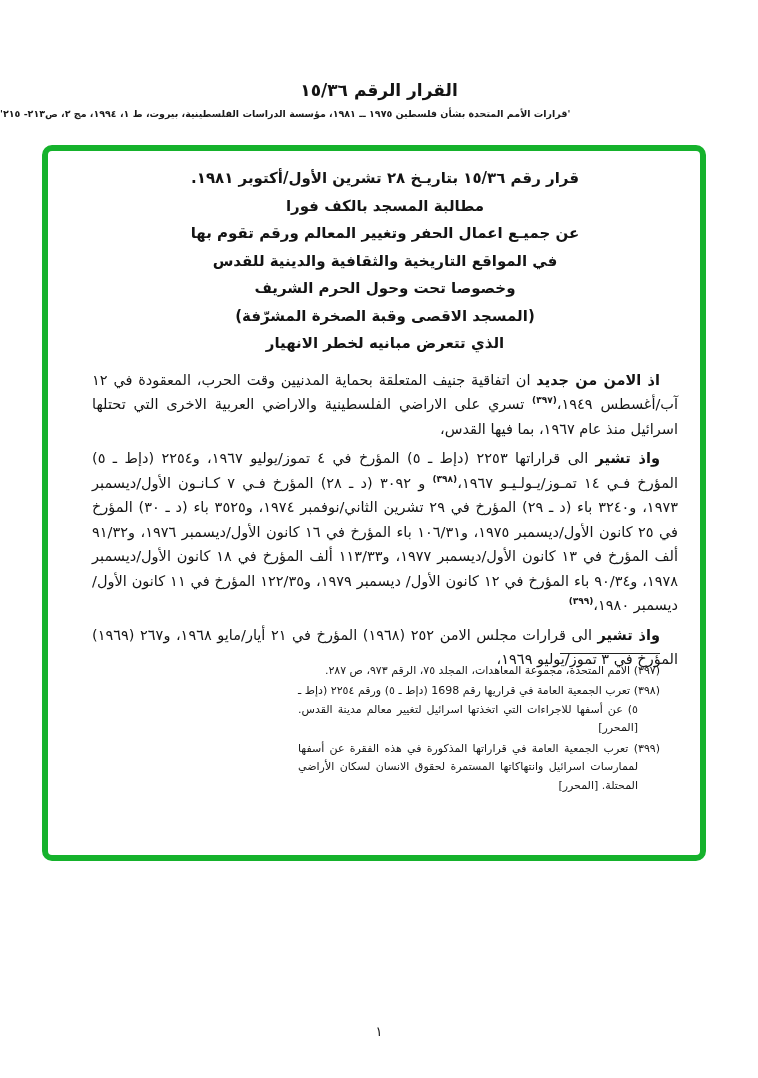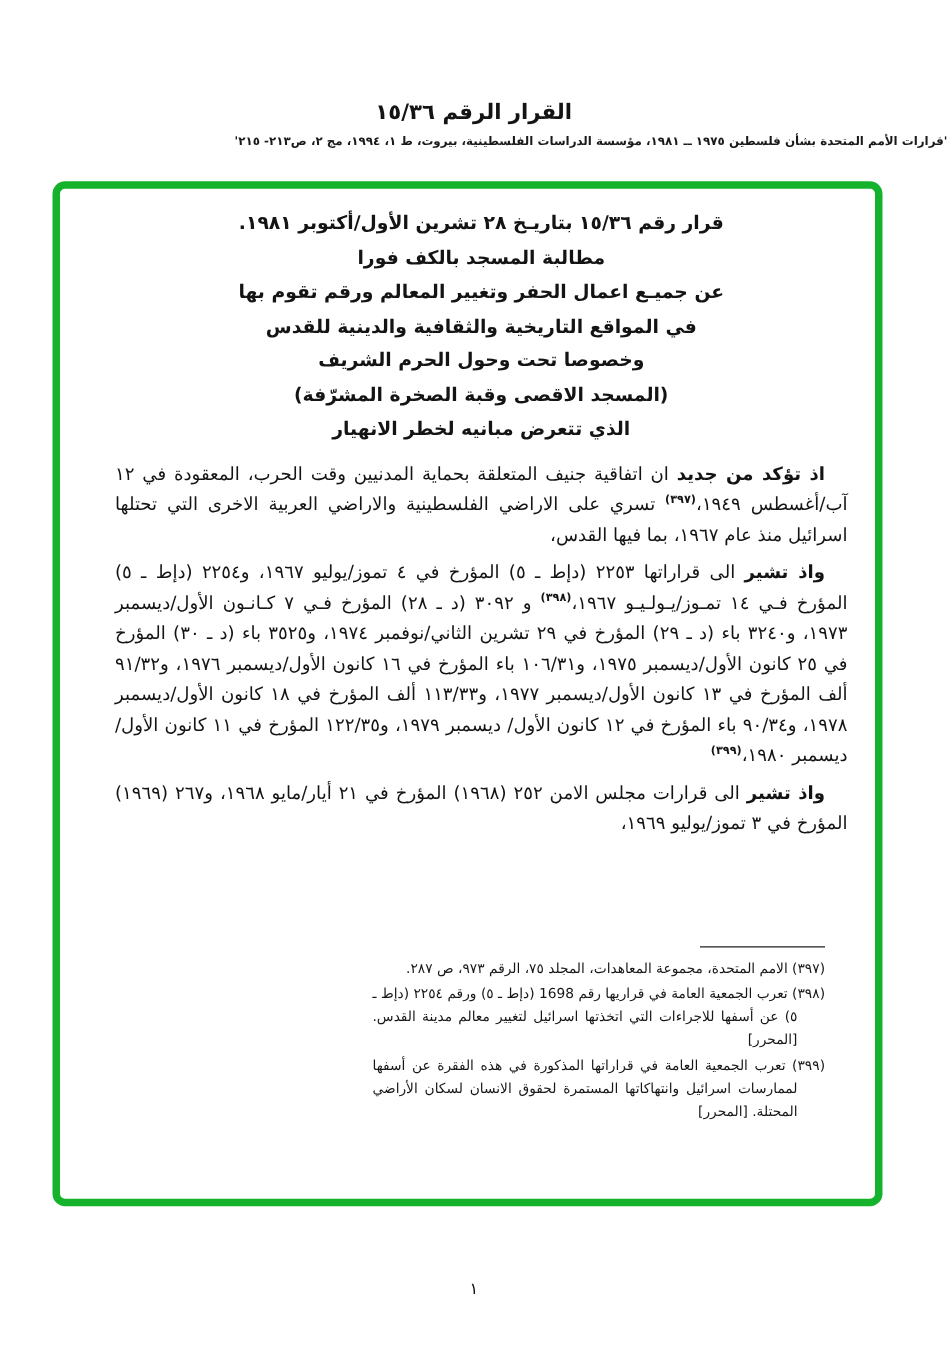--- a/index.html
+++ b/index.html
@@ -6,25 +6,25 @@
   body{
     width:758px;height:1078px;background:#ffffff;color:#141414;
     font-family:"DejaVu Sans",sans-serif;direction:rtl;position:relative;overflow:hidden;
   }
   .page{position:absolute;inset:0;}
   .doc-title{
     position:absolute;top:80px;left:0;right:0;text-align:center;
     font-size:17px;font-weight:bold;margin:0;letter-spacing:0.5px;
   }
   .doc-citation{
-    position:absolute;top:108px;left:0;right:0;text-align:right;
+    position:absolute;top:108px;left:0;right:0;text-align:left;
     font-size:9.5px;font-weight:bold;color:#1a1a1a;
   }
   .green-box{
-    position:absolute;left:42px;top:145px;width:664px;height:820px;
+    position:absolute;left:42px;top:145px;width:664px;height:716px;
     border:6px solid #15b22c;border-radius:10px;box-sizing:border-box;background:#fff;
   }
   .box-content{padding:14px 22px 0 44px;}
   .heading-block{margin:0 0 10px 0;}
   .heading-line{
     text-align:center;font-weight:bold;font-size:15px;line-height:27.5px;white-space:nowrap;
   }
   .body-block{margin-top:6px;}
   .body-block p{
     margin:0 0 5px 0;font-size:14.5px;line-height:24.5px;
@@ -62,21 +62,21 @@
       <div class="heading-block" id="heading-lines">
           <div class="heading-line">قرار رقم ١٥/٣٦ بتاريـخ ٢٨ تشرين الأول/أكتوبر ١٩٨١.</div>
           <div class="heading-line">مطالبة المسجد بالكف فورا</div>
           <div class="heading-line">عن جميـع اعمال الحفر وتغيير المعالم ورقم تقوم بها</div>
           <div class="heading-line">في المواقع التاريخية والثقافية والدينية للقدس</div>
           <div class="heading-line">وخصوصا تحت وحول الحرم الشريف</div>
           <div class="heading-line">(المسجد الاقصى وقبة الصخرة المشرّفة)</div>
           <div class="heading-line">الذي تتعرض مبانيه لخطر الانهيار</div>
         </div>
       <div class="body-block" id="body-paragraphs">
-          <p><b>اذ تؤكد من جديد</b><span> ان اتفاقية جنيف المتعلقة بحماية المدنيين وقت الحرب، المعقودة في ١٢ آب/أغسطس ١٩٤٩،</span><sup>(٣٩٧)</sup><span> تسري على الاراضي الفلسطينية والاراضي العربية الاخرى التي تحتلها اسرائيل منذ عام ١٩٦٧، بما فيها القدس،</span></p>
+          <p><b>اذ الامن من جديد</b><span> ان اتفاقية جنيف المتعلقة بحماية المدنيين وقت الحرب، المعقودة في ١٢ آب/أغسطس ١٩٤٩،</span><sup>(٣٩٧)</sup><span> تسري على الاراضي الفلسطينية والاراضي العربية الاخرى التي تحتلها اسرائيل منذ عام ١٩٦٧، بما فيها القدس،</span></p>
           <p><b>واذ تشير</b><span> الى قراراتها ٢٢٥٣ (دإط ـ ٥) المؤرخ في ٤ تموز/يوليو ١٩٦٧، و٢٢٥٤ (دإط ـ ٥) المؤرخ فـي ١٤ تمـوز/يـولـيـو ١٩٦٧،</span><sup>(٣٩٨)</sup><span> و ٣٠٩٢ (د ـ ٢٨) المؤرخ فـي ٧ كـانـون الأول/ديسمبر ١٩٧٣، و٣٢٤٠ باء (د ـ ٢٩) المؤرخ في ٢٩ تشرين الثاني/نوفمبر ١٩٧٤، و٣٥٢٥ باء (د ـ ٣٠) المؤرخ في ٢٥ كانون الأول/ديسمبر ١٩٧٥، و١٠٦/٣١ باء المؤرخ في ١٦ كانون الأول/ديسمبر ١٩٧٦، و٩١/٣٢ ألف المؤرخ في ١٣ كانون الأول/ديسمبر ١٩٧٧، و١١٣/٣٣ ألف المؤرخ في ١٨ كانون الأول/ديسمبر ١٩٧٨، و٩٠/٣٤ باء المؤرخ في ١٢ كانون الأول/ ديسمبر ١٩٧٩، و١٢٢/٣٥ المؤرخ في ١١ كانون الأول/ديسمبر ١٩٨٠،</span><sup>(٣٩٩)</sup></p>
           <p><b>واذ تشير</b><span> الى قرارات مجلس الامن ٢٥٢ (١٩٦٨) المؤرخ في ٢١ أيار/مايو ١٩٦٨، و٢٦٧ (١٩٦٩) المؤرخ في ٣ تموز/يوليو ١٩٦٩،</span></p>
         </div>
     </div>
 
     <div class="footnote-area">
       <div class="fn-sep"></div>
       <div id="footnotes">
           <div class="footnote">(٣٩٧) الامم المتحدة، مجموعة المعاهدات، المجلد ٧٥، الرقم ٩٧٣، ص ٢٨٧.</div>
           <div class="footnote">(٣٩٨) تعرب الجمعية العامة في قراريها رقم 1698 (دإط ـ ٥) ورقم ٢٢٥٤ (دإط ـ ٥) عن أسفها للاجراءات التي اتخذتها اسرائيل لتغيير معالم مدينة القدس. [المحرر]</div>

